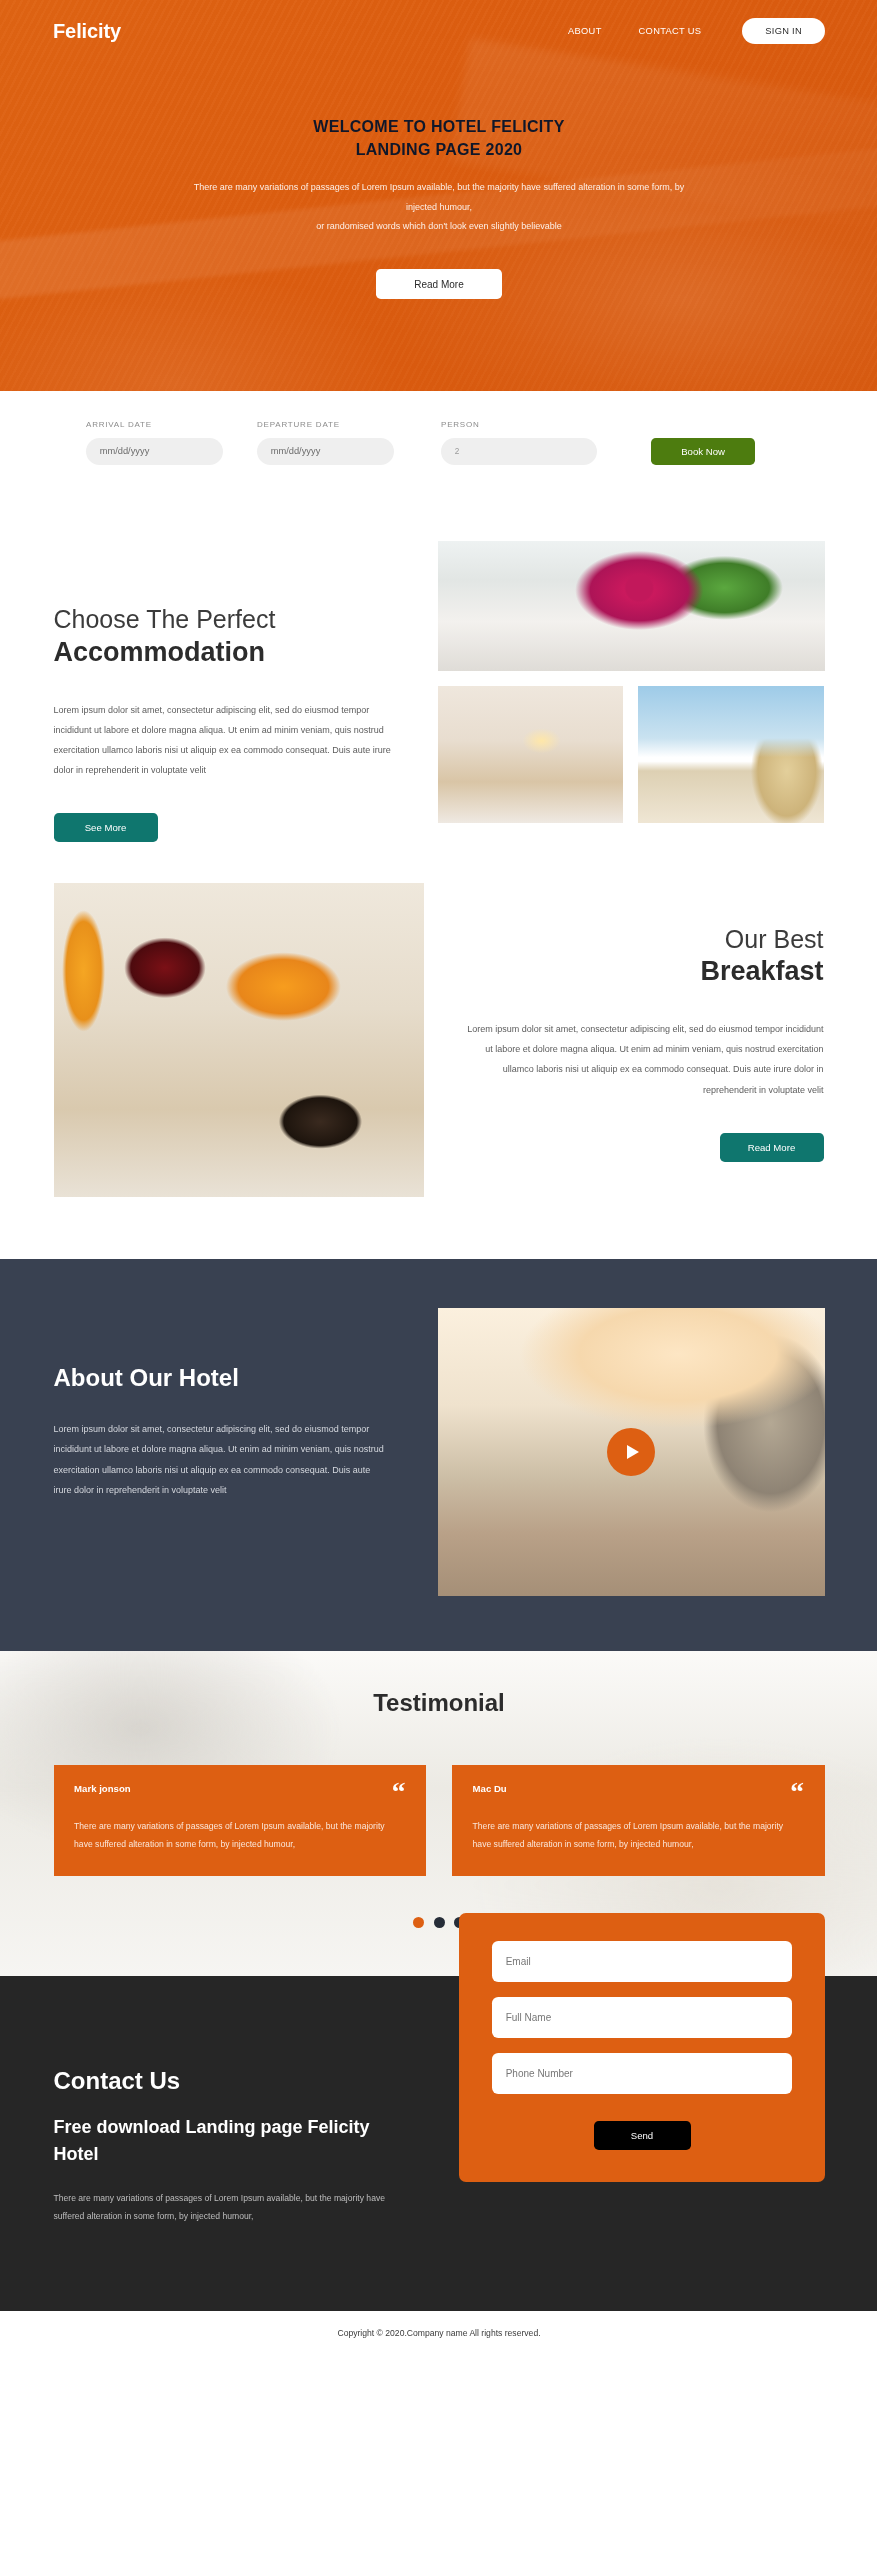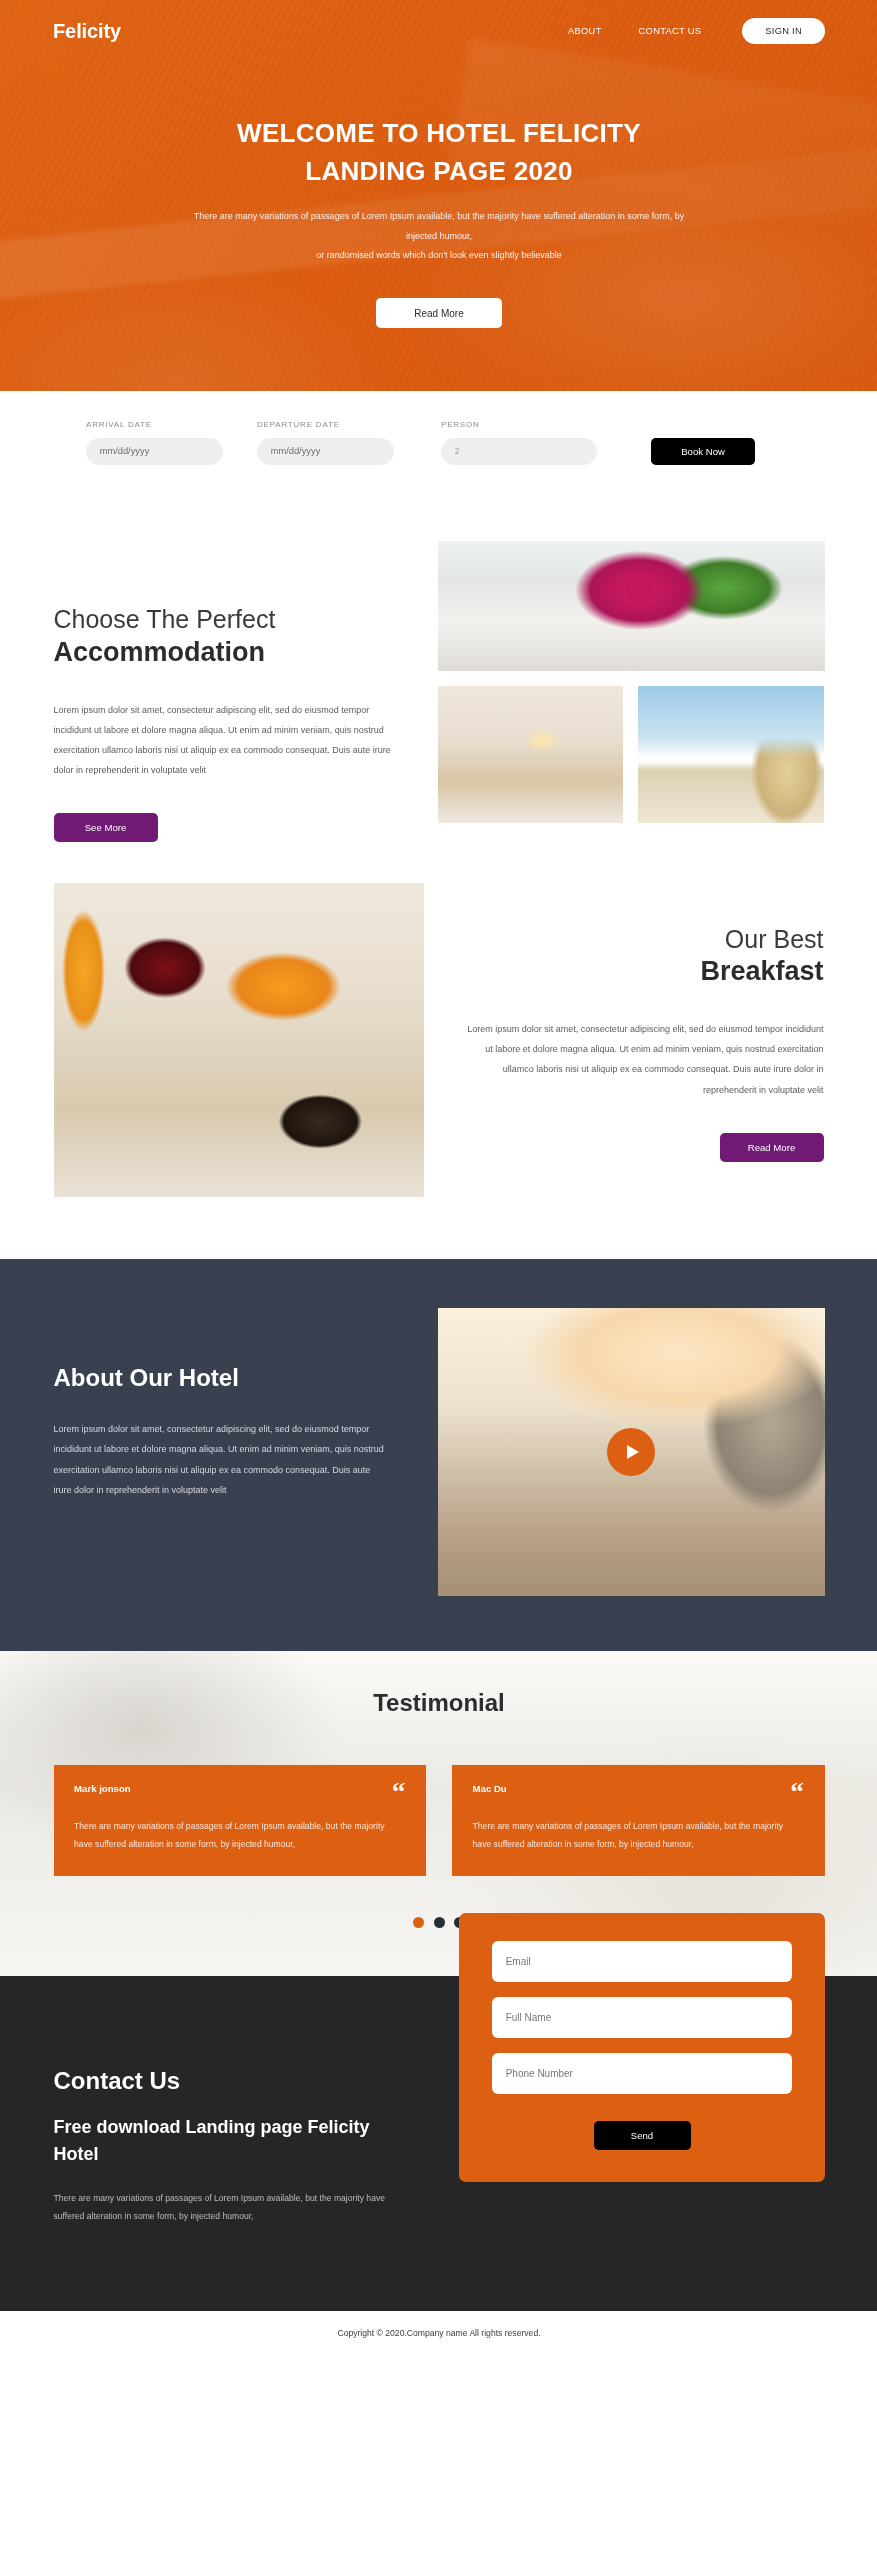--- a/index.html
+++ b/index.html
@@ -91,22 +91,22 @@
     margin-left: 4.1px;
   }
 
   .hero-body {
     position: relative;
     z-index: 5;
     text-align: center;
     padding-top: 53px;
   }
   .hero-title {
-    color: #ffffff;
-    font-size: 26px;
+    color: #0f172a;
+    font-size: 16px;
     font-weight: bold;
     letter-spacing: 0.3px;
     line-height: 1.46;
   }
   .hero-title .l2 { display: block; }
   .hero-sub {
     color: #fdf0e8;
     font-size: 9px;
     line-height: 2.15;
     width: 521px;
@@ -165,42 +165,42 @@
     height: 27.4px;
     width: 137px;
     padding: 0 13.7px;
     font-size: 9.3px;
     color: #6b6b6b;
     font-family: inherit;
     outline: none;
   }
   .f-person .field-input { width: 156px; font-size: 8.2px; }
   .book-btn {
-    background: #000000;
+    background: #4d7c0f;
     color: #ffffff;
     border: none;
     border-radius: 4.8px;
     width: 104px;
     height: 27.4px;
     font-size: 9.6px;
     font-family: inherit;
     cursor: pointer;
     margin-left: 4.1px;
   }
 
   
   .sec { width: 878px; }
   .inner { width: 771px; margin: 0 auto; }
 
   .h-light { font-size: 25px; font-weight: normal; color: #3b3b3b; line-height: 1.3; }
   .h-bold  { font-size: 27px; font-weight: bold;  color: #2c2c2c; line-height: 1.25; }
   .body-txt { font-size: 9px; color: #5d5d5d; line-height: 2.25; }
 
   .btn-dark {
-    background: #701a75;
+    background: #0f766e;
     color: #ffffff;
     border: none;
     border-radius: 4.8px;
     width: 104px;
     height: 29px;
     font-size: 9.6px;
     font-family: inherit;
     cursor: pointer;
   }
 

